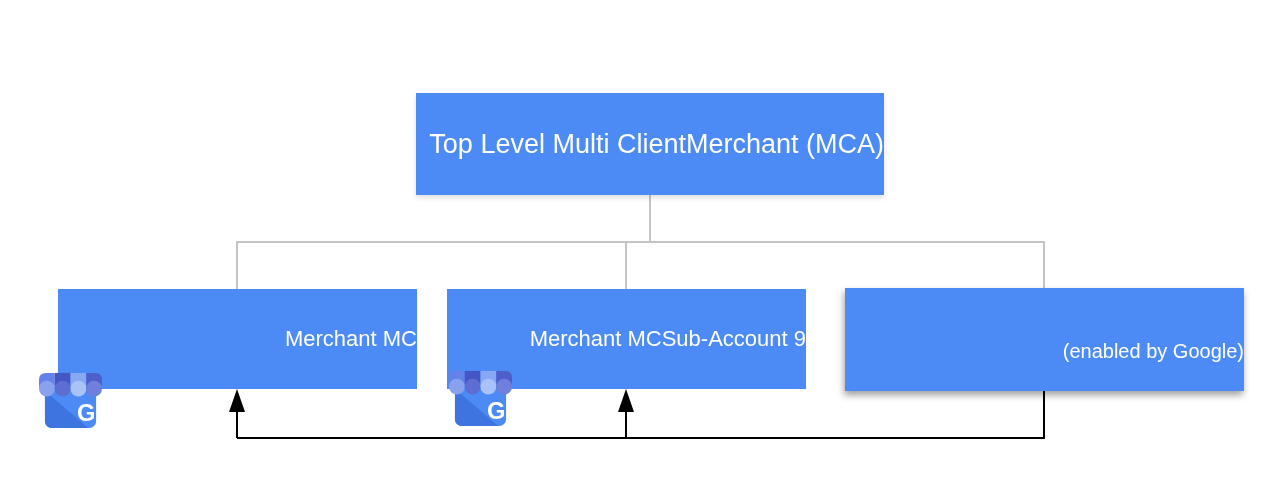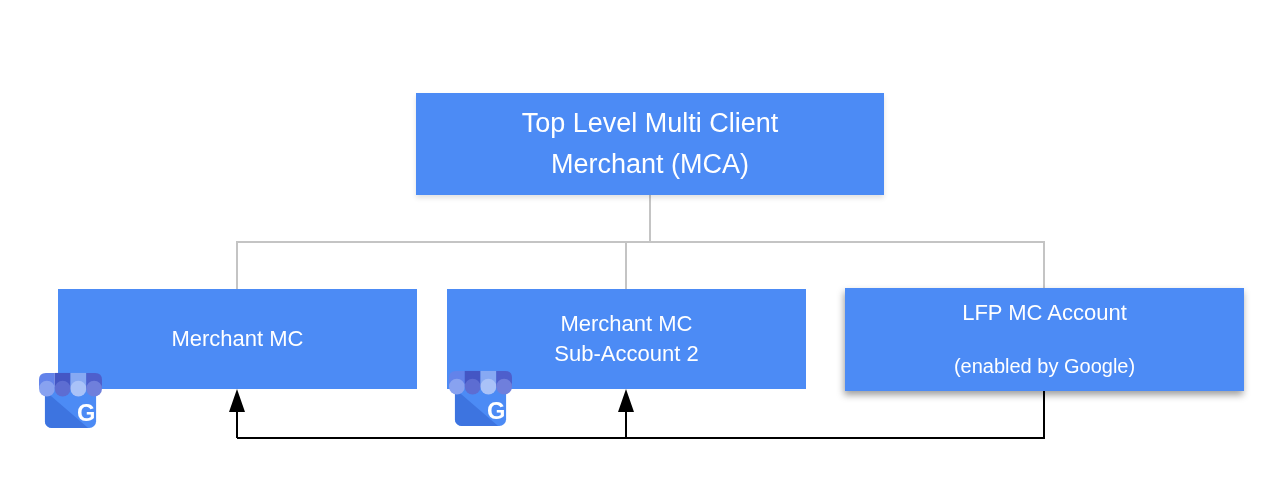--- a/index.html
+++ b/index.html
@@ -14,23 +14,23 @@
   .connectors {
     position: absolute;
     left: 0; top: 0;
     width: 1286px; height: 501px;
   }
   .node {
     position: absolute;
     background: #4C8BF5;
     color: #ffffff;
     display: flex;
-    flex-direction: column;
+    flex-direction: row;
     align-items: center;
-    justify-content: center;
+    justify-content: flex-end;
     text-align: center;
   }
   .node-mca {
     left: 416px; top: 93px;
     width: 468px; height: 102px;
     font-size: 27px; line-height: 41px;
     box-shadow: 0 3px 5px rgba(0,0,0,0.12);
   }
   .node-sub1 { left: 58px;  top: 289px; width: 359px; height: 100px; font-size: 22px; line-height: 30px; }
   .node-sub2 { left: 447px; top: 289px; width: 359px; height: 100px; font-size: 22px; line-height: 30px; }
@@ -101,25 +101,24 @@
     <div class="line1">Top Level Multi Client</div>
     <div class="line2">Merchant (MCA)</div>
   </div>
 
   <div class="node node-sub1">
     <div class="line1">Merchant MC</div>
   </div>
 
   <div class="node node-sub2">
     <div class="line1">Merchant MC</div>
-    <div class="line2">Sub-Account 2</div>
+    <div class="line2">Sub-Account 9</div>
   </div>
 
   <div class="node node-lfp">
-    <div class="line1">LFP MC Account</div>
     <div class="line2">(enabled by Google)</div>
   </div>
 
   <svg class="gmb-icon gmb-icon-1" viewBox="0 0 64 68">
     <use href="#gmb-icon"></use>
   </svg>
   <svg class="gmb-icon gmb-icon-2" viewBox="0 0 64 68">
     <use href="#gmb-icon"></use>
   </svg>
 

